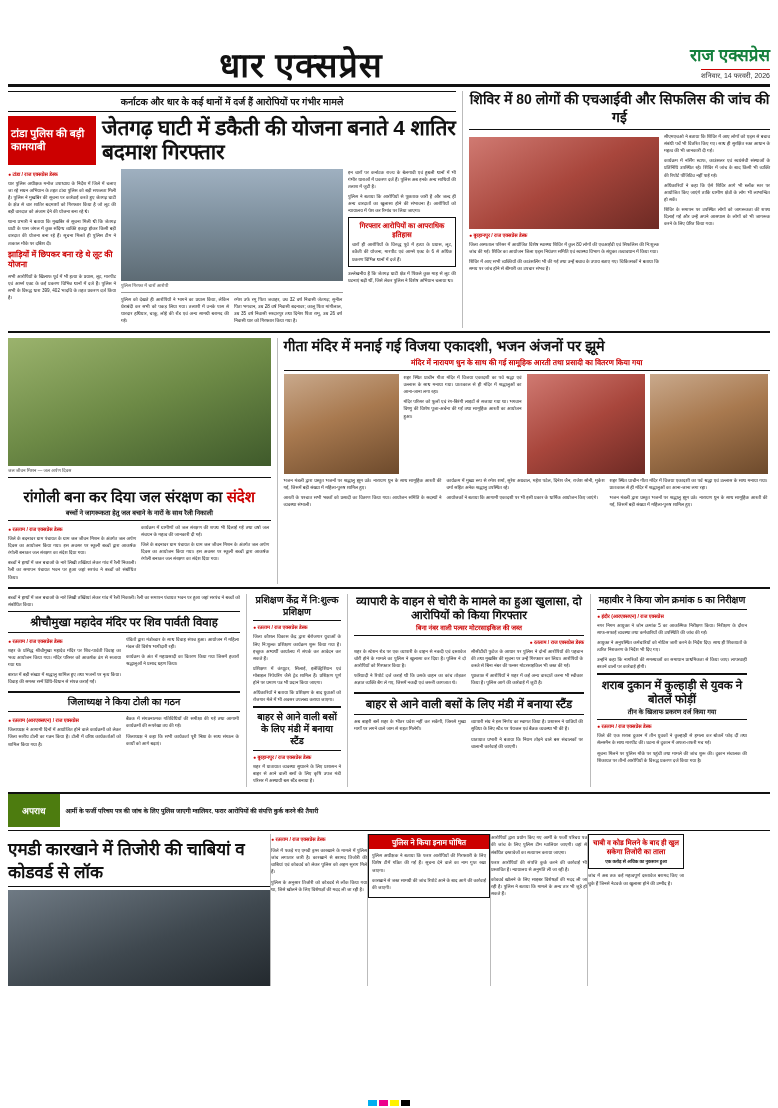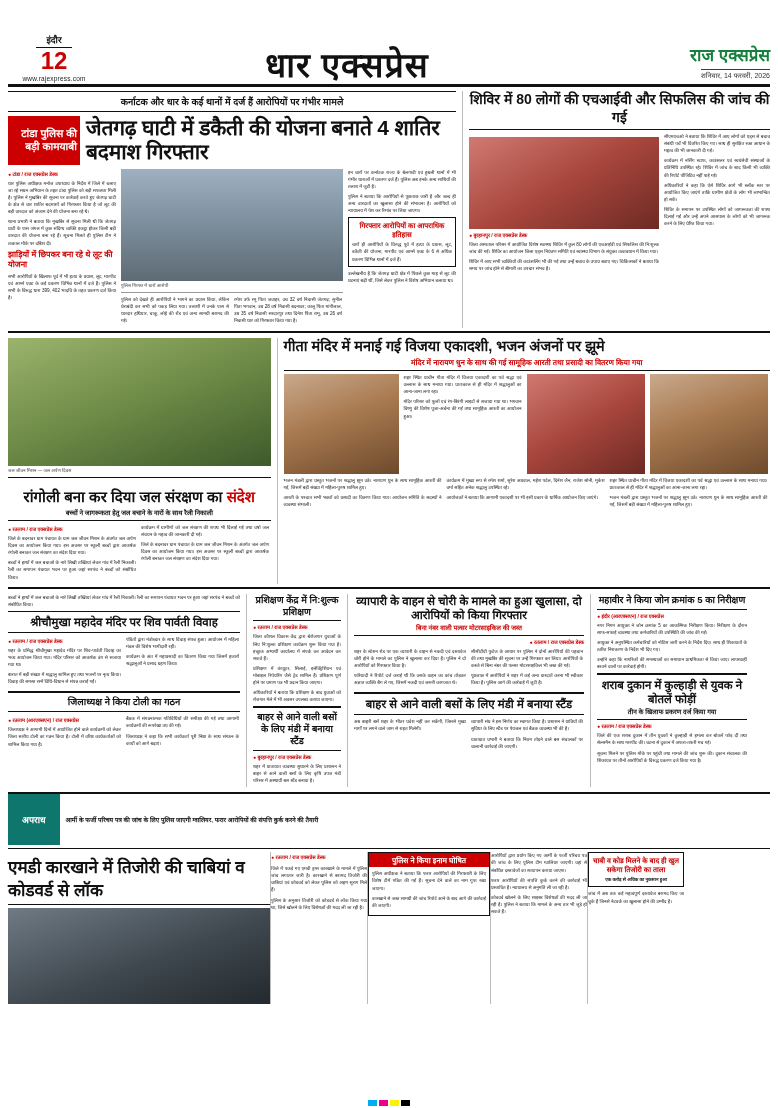--- a/index.html
+++ b/index.html
@@ -42,21 +42,21 @@
   .photo.red::after{background:linear-gradient(150deg,#d07a72 0%,#a8463c 50%,#6d2a24 100%);}
   .photo.green::after{background:linear-gradient(160deg,#9bb36d 0%,#6d8a46 50%,#3f5a2b 100%);}
   .photo.dark::after{background:linear-gradient(160deg,#6f7a84 0%,#3f484f 55%,#23292e 100%);}
 
   
   .lead-top{font-size:9.5px;font-weight:bold;text-align:center;border-top:1px solid #111;border-bottom:1px solid #111;padding:3px 0;}
   .lead-wrap{display:flex;gap:6px;margin-top:4px;}
   .lead-left{width:455px;}
   .lead-right{width:301px;}
   .lead-head-row{display:flex;gap:6px;align-items:stretch;}
-  .tanda{width:72px;background:#c00;color:#fff;font-weight:bold;font-size:10.5px;line-height:1.25;text-align:right;padding:6px 3px;box-sizing:border-box;display:flex;align-items:center;justify-content:center;}
+  .tanda{width:88px;background:#c00;color:#fff;font-weight:bold;font-size:10.5px;line-height:1.25;text-align:left;padding:6px 3px;box-sizing:border-box;display:flex;align-items:center;justify-content:center;}
   .lead-headline{flex:1;font-size:21px;font-weight:bold;line-height:1.16;letter-spacing:-.2px;}
   .lead-sub{font-size:7.5px;font-weight:bold;text-align:center;border-top:1px solid #111;border-bottom:1px solid #111;margin-top:4px;padding:2px 0;}
   .lead-cols{display:flex;gap:5px;margin-top:4px;}
   .lc{width:108px;}
   .lead-photo{width:222px;height:112px;}
   .sub-red{font-size:8px;font-weight:bold;color:#c00;line-height:1.25;margin:3px 0;}
 
   
   .r-head{font-size:14px;font-weight:bold;line-height:1.25;text-align:center;}
   .r-photo{width:100%;height:92px;margin-top:4px;}
@@ -71,45 +71,40 @@
   .rangoli-head .rb{color:#c00;}
   .rangoli-sub{font-size:6.5px;text-align:center;font-weight:bold;margin-top:2px;}
 
   
   .b3{display:flex;gap:6px;margin-top:5px;}
   .hd-sm{font-size:9.5px;font-weight:bold;line-height:1.25;text-align:center;}
   .hd-md{font-size:11.5px;font-weight:bold;line-height:1.22;text-align:center;}
 
   
   .crimebar{display:flex;align-items:stretch;margin-top:5px;border-top:2px solid #111;}
-  .crime-tag{background:#0f766e;color:#fff;font-weight:bold;font-size:9px;padding:19px 14px;}
+  .crime-tag{background:#4d7c0f;color:#fff;font-weight:bold;font-size:9px;padding:10px 14px;}
   .crime-line{flex:1;font-size:6.2px;font-weight:bold;display:flex;align-items:center;padding-left:6px;}
   .crime-head{font-size:17px;font-weight:bold;margin-top:3px;}
 
   .police-box{border:1px solid #111;}
   .police-hd{background:#c00;color:#fff;font-size:7.5px;font-weight:bold;text-align:center;padding:2px 0;}
 
   .infobox{border:1px solid #111;padding:3px;margin-top:3px;}
   .infobox-hd{font-size:7px;font-weight:bold;text-align:center;color:#c00;}
 
   .cmyk{position:absolute;bottom:2px;left:50%;transform:translateX(-50%);display:flex;gap:2px;}
   .cmyk i{width:9px;height:6px;display:block;}
 </style>
 </head>
 <body>
 
 <div class="page">
 <div class="pad">
 
   <div class="masthead">
-    <div class="mh-left">
-      <div class="mh-city">इंदौर</div>
-      <div class="mh-pageno">12</div>
-      <div class="mh-site">www.rajexpress.com</div>
-    </div>
     <div class="mh-center">
       <div class="mh-title">धार एक्सप्रेस</div>
     </div>
     <div class="mh-right">
       <div class="mh-brand">राज एक्सप्रेस</div>
       <div class="mh-date">शनिवार, 14 फरवरी, 2026</div>
     </div>
   </div>
 
   <div class="lead-wrap">

